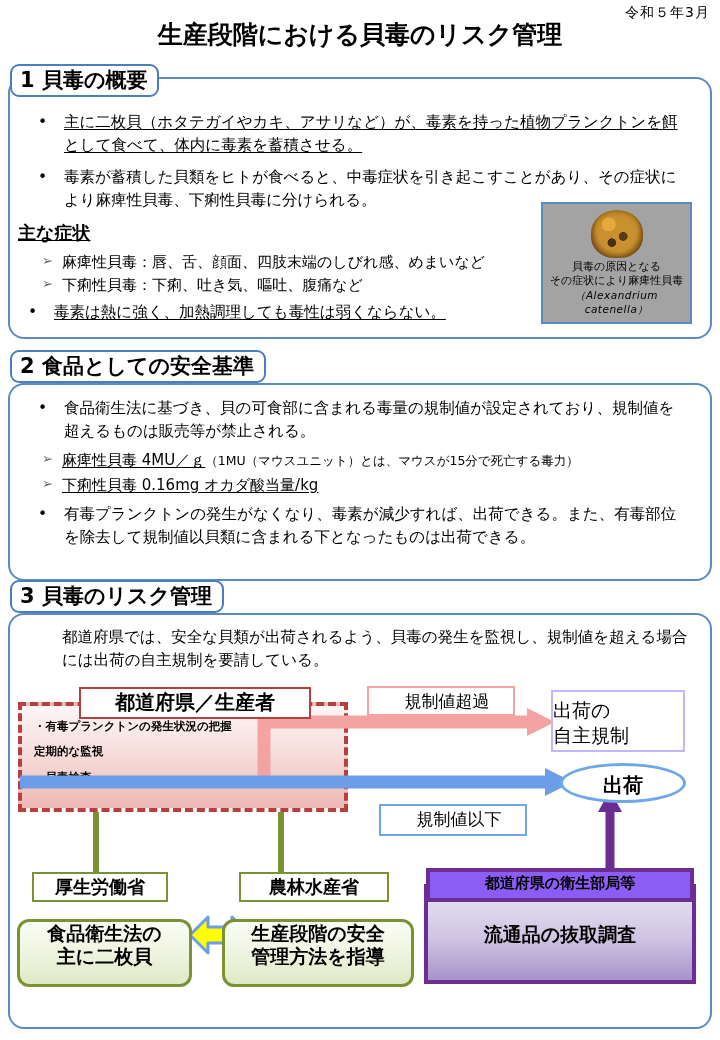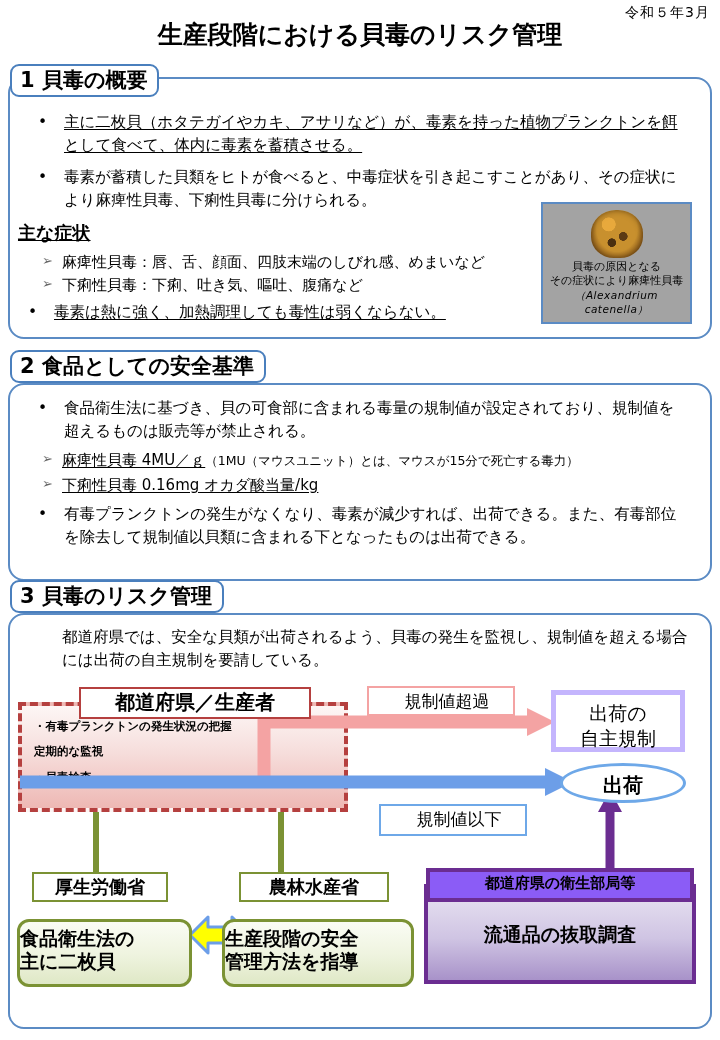--- a/index.html
+++ b/index.html
@@ -53,31 +53,31 @@
   .pref-body .line{font-size:11.5px;font-weight:bold;line-height:1.1;}
   .pref-title{position:absolute;box-sizing:border-box;border:2px solid #b5403f;
     background:#fff;font-size:20px;font-weight:bold;text-align:center;z-index:6;
     line-height:1.15;padding:2px 0 3px 0;margin-left:24px;}
 
   .labelbox{position:absolute;box-sizing:border-box;background:#fff;text-align:center;
     font-size:17px;z-index:6;line-height:1.2;padding:3px 0 4px 12px;}
   .lb-pink{border:2px solid #f4a3a3;}
   .lb-blue{border:2px solid #6ea8e8;}
 
-  .outbox{position:absolute;box-sizing:border-box;border:5px solid #c4b5fd;background:#fff;
-    text-align:center;font-size:19px;line-height:1.3;padding-top:6px;z-index:4;}
+  .outbox{position:absolute;box-sizing:border-box;border:2px solid #c4b5fd;background:#fff;
+    font-size:19px;line-height:1.3;padding-top:6px;z-index:4;}
 
   .ellipse{position:absolute;box-sizing:border-box;border:3px solid #6ea8e8;
     border-radius:50%;background:#fff;text-align:center;font-size:20px;font-weight:bold;
     z-index:6;}
 
   .minbox{position:absolute;box-sizing:border-box;border:3px solid #7b9234;
     border-radius:12px;
     background:linear-gradient(to bottom,#fafcf4 0%,#eef3de 55%,#dfe8c6 100%);
-    text-align:left;font-size:19px;font-weight:bold;line-height:1.22;padding-top:5px;z-index:4;}
+    text-align:center;font-size:19px;font-weight:bold;line-height:1.22;z-index:4;}
   .mintitle{position:absolute;box-sizing:border-box;border:2px solid #7b9234;background:#fff;
     text-align:center;font-size:18px;font-weight:bold;z-index:6;padding:1px 0 2px 0;}
 
   .purbox{position:absolute;box-sizing:border-box;border:4px solid #6b2d91;
     background:linear-gradient(to bottom,#e9e4f2 0%,#cfc4e3 55%,#a892c9 100%);
     text-align:center;font-size:19px;font-weight:bold;padding-top:34px;z-index:4;}
   .purtitle{position:absolute;box-sizing:border-box;border:4px solid #6b2d91;background:#8b5cf6;
     text-align:center;font-size:15px;font-weight:bold;z-index:6;padding:2px 0 3px 0;}
 
   svg.wires{position:absolute;left:0;top:0;width:720px;height:1040px;pointer-events:none;z-index:2;}

